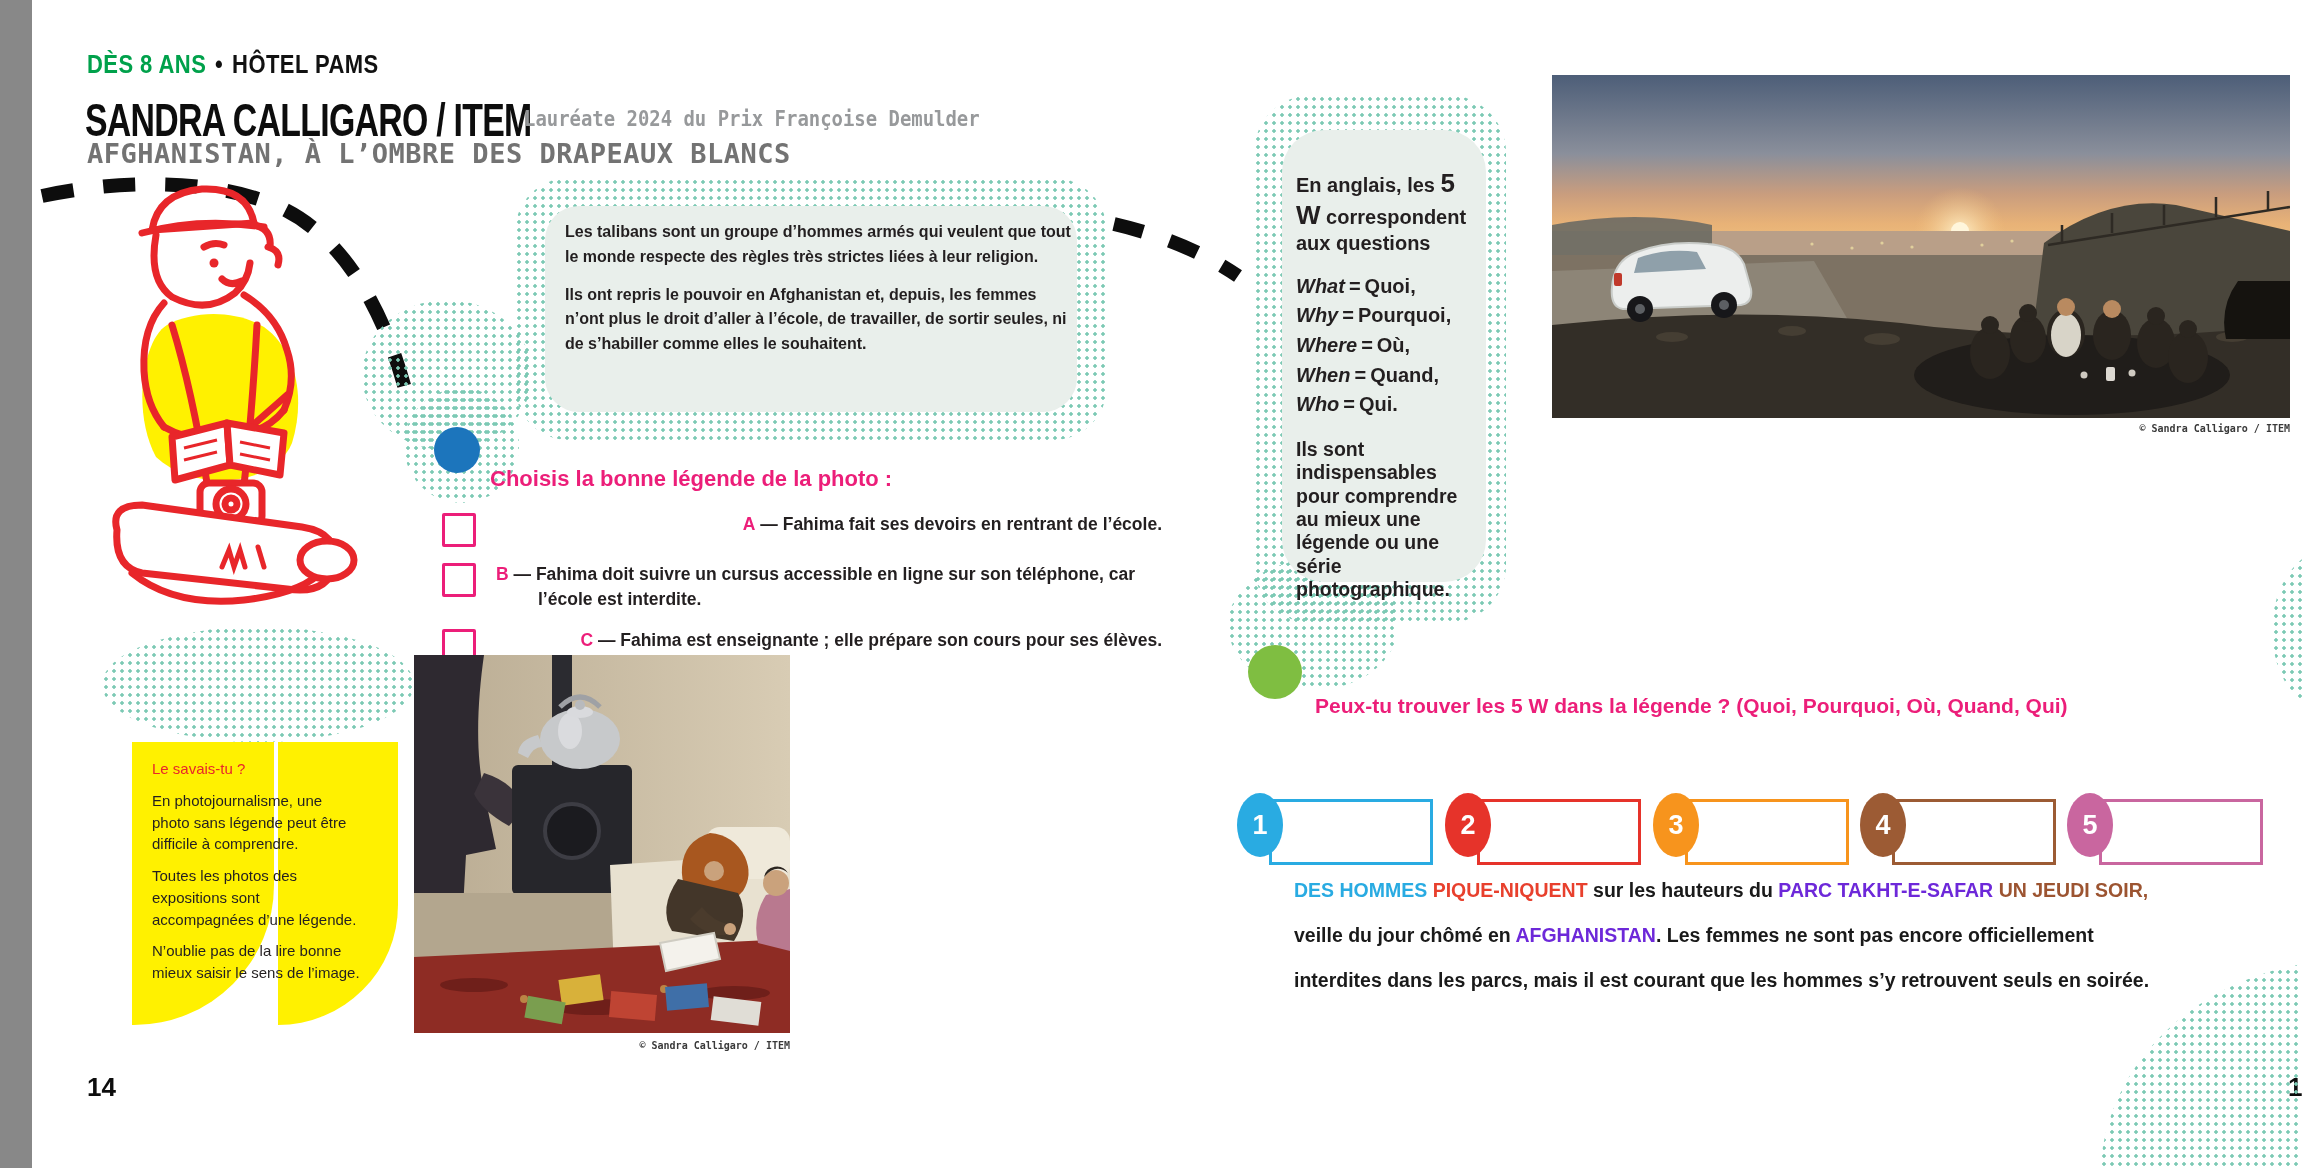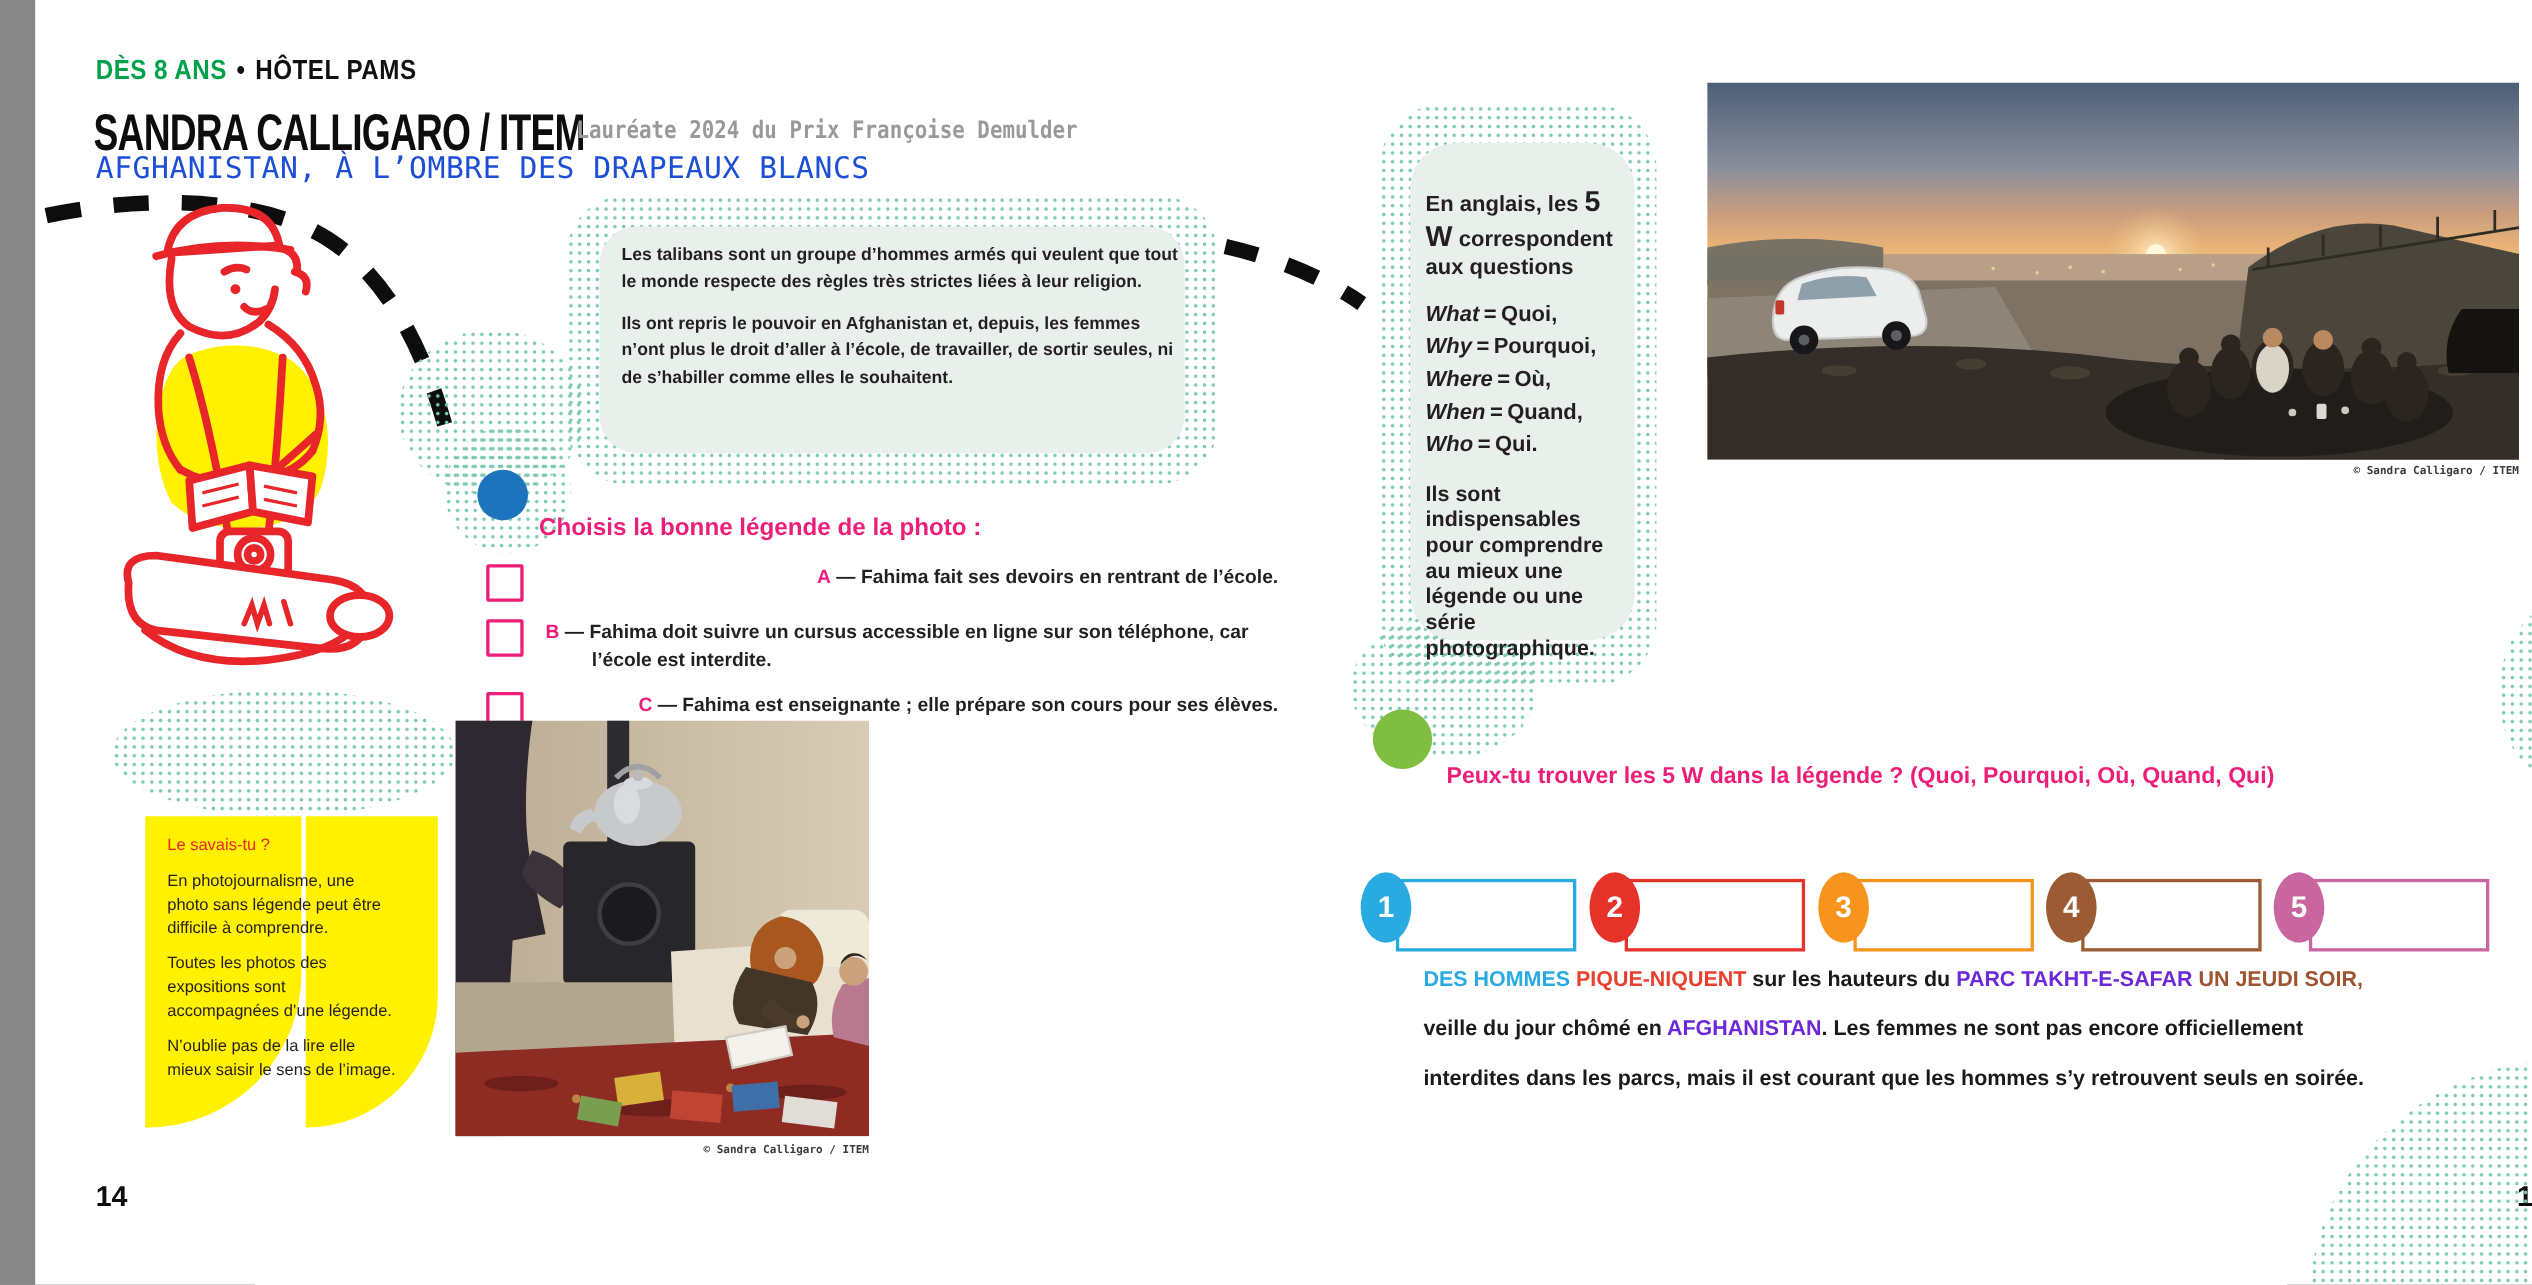--- a/index.html
+++ b/index.html
@@ -11,22 +11,22 @@
   
   .hdr-line1{left:55px;top:50px;font-size:25px;font-weight:700;letter-spacing:.5px;
              transform:scaleX(.88);transform-origin:left top;white-space:nowrap;}
   .age{color:#00A14B;font-weight:800;}
   .bullet{color:#111;margin:0 10px;}
   .venue{color:#111;}
   .artist{left:53px;top:92px;font-size:47px;font-weight:700;letter-spacing:-1px;
           transform:scaleX(.72);transform-origin:left top;white-space:nowrap;color:#0d0d0d;}
   .award{left:492px;top:106px;font-family:"DejaVu Sans Mono",monospace;font-weight:700;
          font-size:22px;color:#97999B;transform:scaleX(.86);transform-origin:left top;white-space:nowrap;}
-  .subtitle{left:55px;top:138px;font-family:"DejaVu Sans Mono",monospace;font-weight:400;
-            font-size:27px;color:#1d4ed8;white-space:nowrap;letter-spacing:.5px;}
+  .subtitle{left:55px;top:138px;font-family:"DejaVu Sans Mono",monospace;font-weight:700;
+            font-size:27px;color:#737373;white-space:nowrap;letter-spacing:.5px;}
   
   .bubbleL-dots{left:483px;top:178px;width:592px;height:262px;border-radius:54px;}
   .bubbleL-fill{left:513px;top:206px;width:532px;height:206px;border-radius:34px;background:#E9EFEB;}
   .bubbleL-text{left:533px;top:220px;width:512px;font-size:16px;font-weight:700;line-height:1.55;}
   .bubbleL-text p{margin:0 0 13px 0;}
   .tailL1{left:330px;top:300px;width:170px;height:150px;border-radius:50%;}
   .tailL2{left:372px;top:388px;width:115px;height:115px;border-radius:50%;}
   .blue-dot{left:402px;top:427px;width:46px;height:46px;border-radius:50%;background:#1C75BC;}
   
   .quizQ{left:458px;top:466px;font-size:22px;font-weight:800;color:#EC1E79;}
@@ -229,21 +229,21 @@
     </g>
   </svg>
   <div class="abs credit creditL">© Sandra Calligaro / ITEM</div>
 
   <div class="abs yel1"></div>
   <div class="abs yel2"></div>
   <div class="abs dyk">
     <p class="dyk-title">Le savais-tu ?</p>
     <p>En photojournalisme, une photo sans légende peut être difficile à comprendre.</p>
     <p>Toutes les photos des expositions sont accompagnées d’une légende.</p>
-    <p>N’oublie pas de la lire elle mieux saisir le sens de l’image.</p>
+    <p>N’oublie pas de la lire bonne mieux saisir le sens de l’image.</p>
   </div>
   <div class="abs pageno p14">14</div>
 
   <svg class="abs photoR" viewBox="0 0 738 343" preserveAspectRatio="none">
     <defs>
       <linearGradient id="skyg" x1="0" y1="0" x2="0" y2="1">
         <stop offset="0" stop-color="#4d5e78"></stop>
           <stop offset=".45" stop-color="#8a8f9b"></stop>
         <stop offset=".68" stop-color="#c99d7e"></stop>
           <stop offset=".85" stop-color="#e8b277"></stop>

